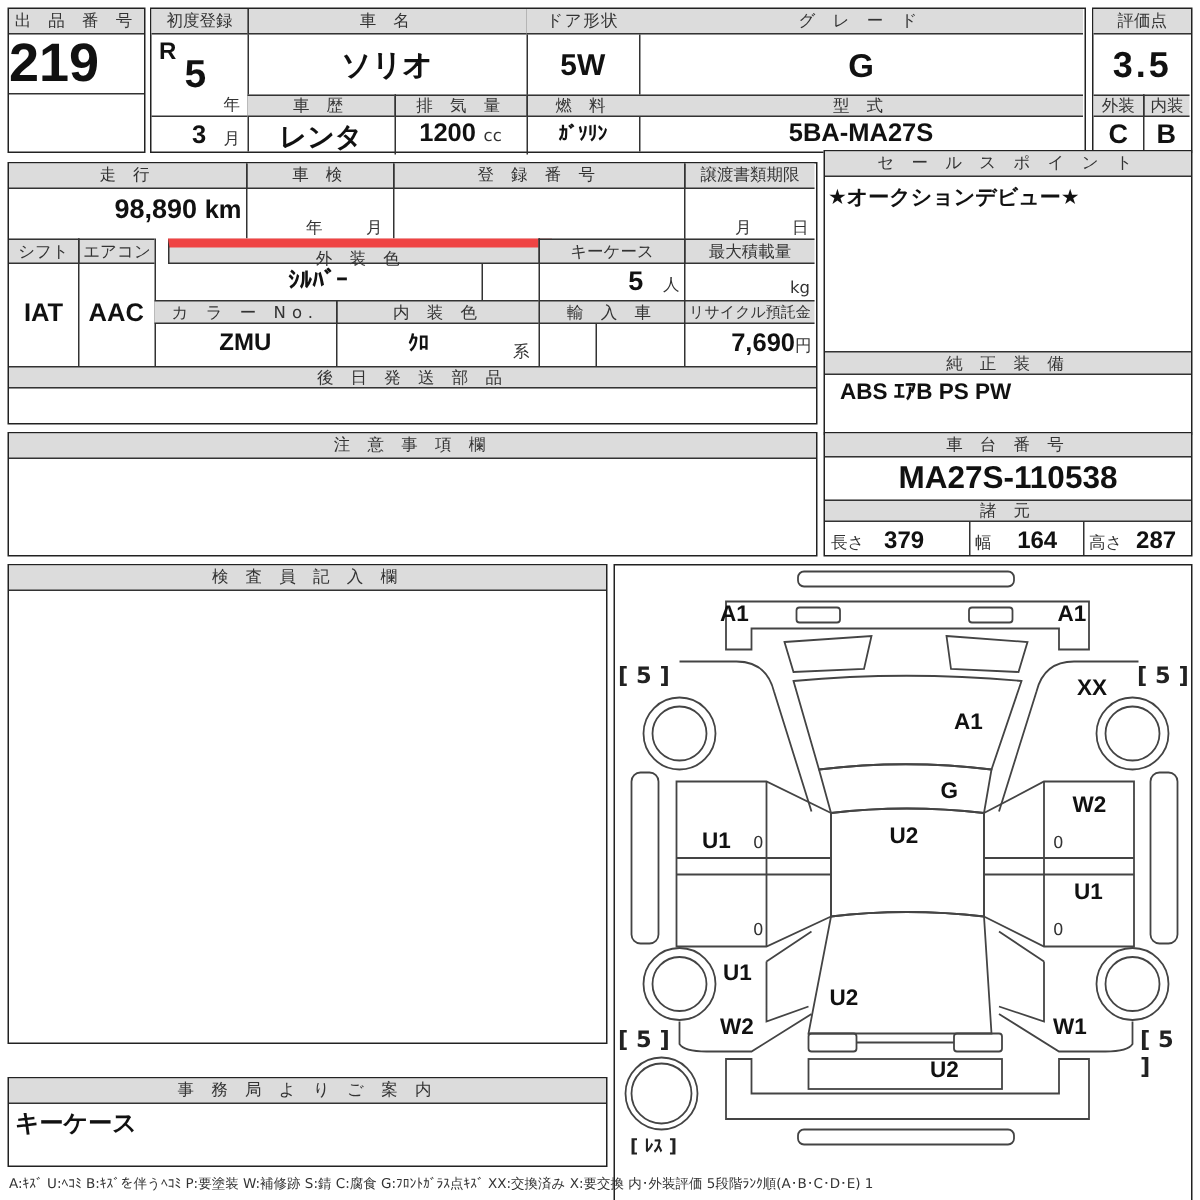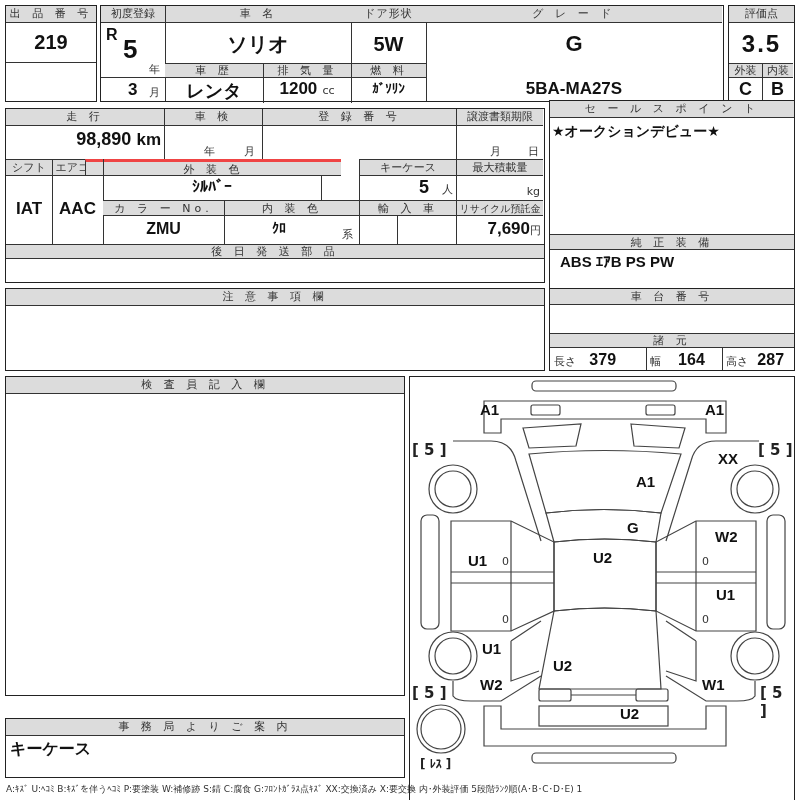--- a/index.html
+++ b/index.html
@@ -17,21 +17,21 @@
   .bracket { position:absolute; font-size:15px; font-weight:bold; color:#222; }
   .zero { position:absolute; font-size:11px; color:#333; }
   .legend { position:absolute; left:6px; top:783px; font-size:9px; color:#333; white-space:nowrap; }
   .notes div { font-size:15px; font-weight:bold; line-height:18px; }
 </style>
 </head>
 <body>
 
 <div class="box" style="left:5px;top:5px;width:92px;height:97px;">
   <div class="hdr" style="left:0;top:0;width:100%;height:17px;">出 品 番 号</div>
-  <div class="cell big" style="left:0;top:17px;width:100%;height:38px;font-size:20px;text-align:center;line-height:38px;">219</div>
+  <div class="cell big" style="left:0;top:17px;width:100%;height:38px;font-size:36px;text-align:left;line-height:38px;">219</div>
   <div class="hl" style="left:0;top:56px;width:100%;"></div>
 </div>
 
 <div class="box" style="left:100px;top:5px;width:624px;height:97px;">
 
   <div class="hdr" style="left:0;top:0;width:64px;height:17px;letter-spacing:0;">初度登録</div>
   <div class="vl" style="left:64px;top:0;height:100%;"></div>
   <div class="cell big" style="left:5px;top:20px;font-size:16px;">R</div>
   <div class="cell big" style="left:22px;top:28px;font-size:26px;">5</div>
   <div class="cell unit" style="left:48px;top:56px;">年</div>
@@ -46,20 +46,21 @@
   <div class="hdr" style="left:250px;top:0;width:75px;height:17px;letter-spacing:1px;">ドア形状</div>
   <div class="cell big" style="left:250px;top:20px;width:75px;height:36px;font-size:20px;text-align:center;line-height:36px;">5W</div>
   <div class="vl" style="left:325px;top:0;height:100%;"></div>
 
   <div class="hdr" style="left:325px;top:0;width:296px;height:17px;">グ レ ー ド</div>
   <div class="cell big" style="left:325px;top:20px;width:296px;height:36px;font-size:22px;text-align:center;line-height:36px;">G</div>
 
   <div class="hdr" style="left:64px;top:57px;width:98px;height:15px;line-height:14px;border-top:1px solid #333;">車 歴</div>
   <div class="hdr" style="left:162px;top:57px;width:88px;height:15px;line-height:14px;border-top:1px solid #333;border-left:1px solid #333;">排 気 量</div>
   <div class="hdr" style="left:250px;top:57px;width:75px;height:15px;line-height:14px;border-top:1px solid #333;border-left:1px solid #333;">燃 料</div>
+  <div class="hdr" style="left:325px;top:57px;width:296px;height:15px;line-height:14px;border-top:1px solid #333;">型 式</div>
   <div class="vl" style="left:162px;top:57px;height:40px;"></div>
   <div class="vl" style="left:250px;top:57px;height:40px;"></div>
 
   <div class="cell big" style="left:64px;top:73px;width:98px;font-size:18px;text-align:center;">レンタ</div>
   <div class="cell" style="left:162px;top:73px;width:88px;text-align:center;">
     <span class="big" style="font-size:17px;">1200</span>
     <span class="unit">cc</span>
   </div>
   <div class="cell big" style="left:250px;top:75px;width:75px;font-size:13px;text-align:center;">ｶﾞｿﾘﾝ</div>
   <div class="cell big" style="left:325px;top:73px;width:296px;font-size:17px;text-align:center;">5BA-MA27S</div>
@@ -89,21 +90,21 @@
     <span class="big" style="font-size:17px;">km</span>
   </div>
   <div class="cell unit" style="left:198px;top:35px;">年</div>
   <div class="cell unit" style="left:238px;top:35px;">月</div>
   <div class="cell" style="left:256px;top:20px;width:194px;"></div>
   <div class="cell unit" style="left:484px;top:35px;">月</div>
   <div class="cell unit" style="left:522px;top:35px;">日</div>
 
   <div class="hdr" style="left:0;top:50px;width:46px;height:17px;letter-spacing:0;border-top:1px solid #333;">シフト</div>
   <div class="hdr" style="left:46px;top:50px;width:51px;height:17px;letter-spacing:0;border-top:1px solid #333;border-left:1px solid #333;">エアコン</div>
-  <div class="hdr" style="left:79px;top:50px;width:256px;height:17px;border-top:3px solid #ef4444;border-left:1px solid #333;">外 装 色</div>
+  <div class="hdr" style="left:106px;top:50px;width:256px;height:17px;border-top:6px solid #ef4444;border-left:1px solid #333;">外 装 色</div>
   <div class="hdr" style="left:353px;top:50px;width:97px;height:17px;letter-spacing:0;border-top:1px solid #333;border-left:1px solid #333;">キーケース</div>
   <div class="hdr" style="left:450px;top:50px;width:87px;height:17px;letter-spacing:0;border-top:1px solid #333;border-left:1px solid #333;">最大積載量</div>
   <div class="vl" style="left:46px;top:50px;height:85px;"></div>
   <div class="vl" style="left:97px;top:50px;height:85px;"></div>
   <div class="vl" style="left:353px;top:50px;height:85px;"></div>
   <div class="vl" style="left:450px;top:50px;height:85px;"></div>
   <div class="vl" style="left:315px;top:67px;height:24px;"></div>
   <div class="cell big" style="left:0;top:90px;width:46px;font-size:17px;text-align:center;">IAT</div>
   <div class="cell big" style="left:46px;top:90px;width:51px;font-size:17px;text-align:center;">AAC</div>
   <div class="cell big" style="left:97px;top:69px;width:218px;font-size:16px;text-align:center;">ｼﾙﾊﾞｰ</div>
@@ -137,20 +138,21 @@
   <div class="cell big" style="left:10px;top:152px;font-size:15px;">ABS ｴｱB PS PW</div>
 </div>
 
 <div class="box" style="left:5px;top:288px;width:540px;height:83px;">
   <div class="hdr" style="left:0;top:0;width:100%;height:17px;">注 意 事 項 欄</div>
   <div class="cell" style="left:4px;top:20px;"></div>
 </div>
 
 <div class="box" style="left:549px;top:288px;width:246px;height:83px;">
   <div class="hdr" style="left:0;top:0;width:100%;height:16px;line-height:15px;">車 台 番 号</div>
+  <div class="cell big" style="left:0;top:16px;width:100%;height:28px;font-size:21px;text-align:center;line-height:28px;">MA27S-110538</div>
   <div class="hdr" style="left:0;top:44px;width:100%;height:15px;line-height:14px;border-top:1px solid #333;">諸 元</div>
   <div class="vl" style="left:96px;top:59px;height:22px;"></div>
   <div class="vl" style="left:172px;top:59px;height:22px;"></div>
   <div class="cell" style="left:4px;top:61px;">
     <span class="unit">長さ</span>
     <span class="big" style="font-size:16px;margin-left:8px;">379</span>
   </div>
   <div class="cell" style="left:100px;top:61px;">
     <span class="unit">幅</span>
     <span class="big" style="font-size:16px;margin-left:12px;">164</span>

